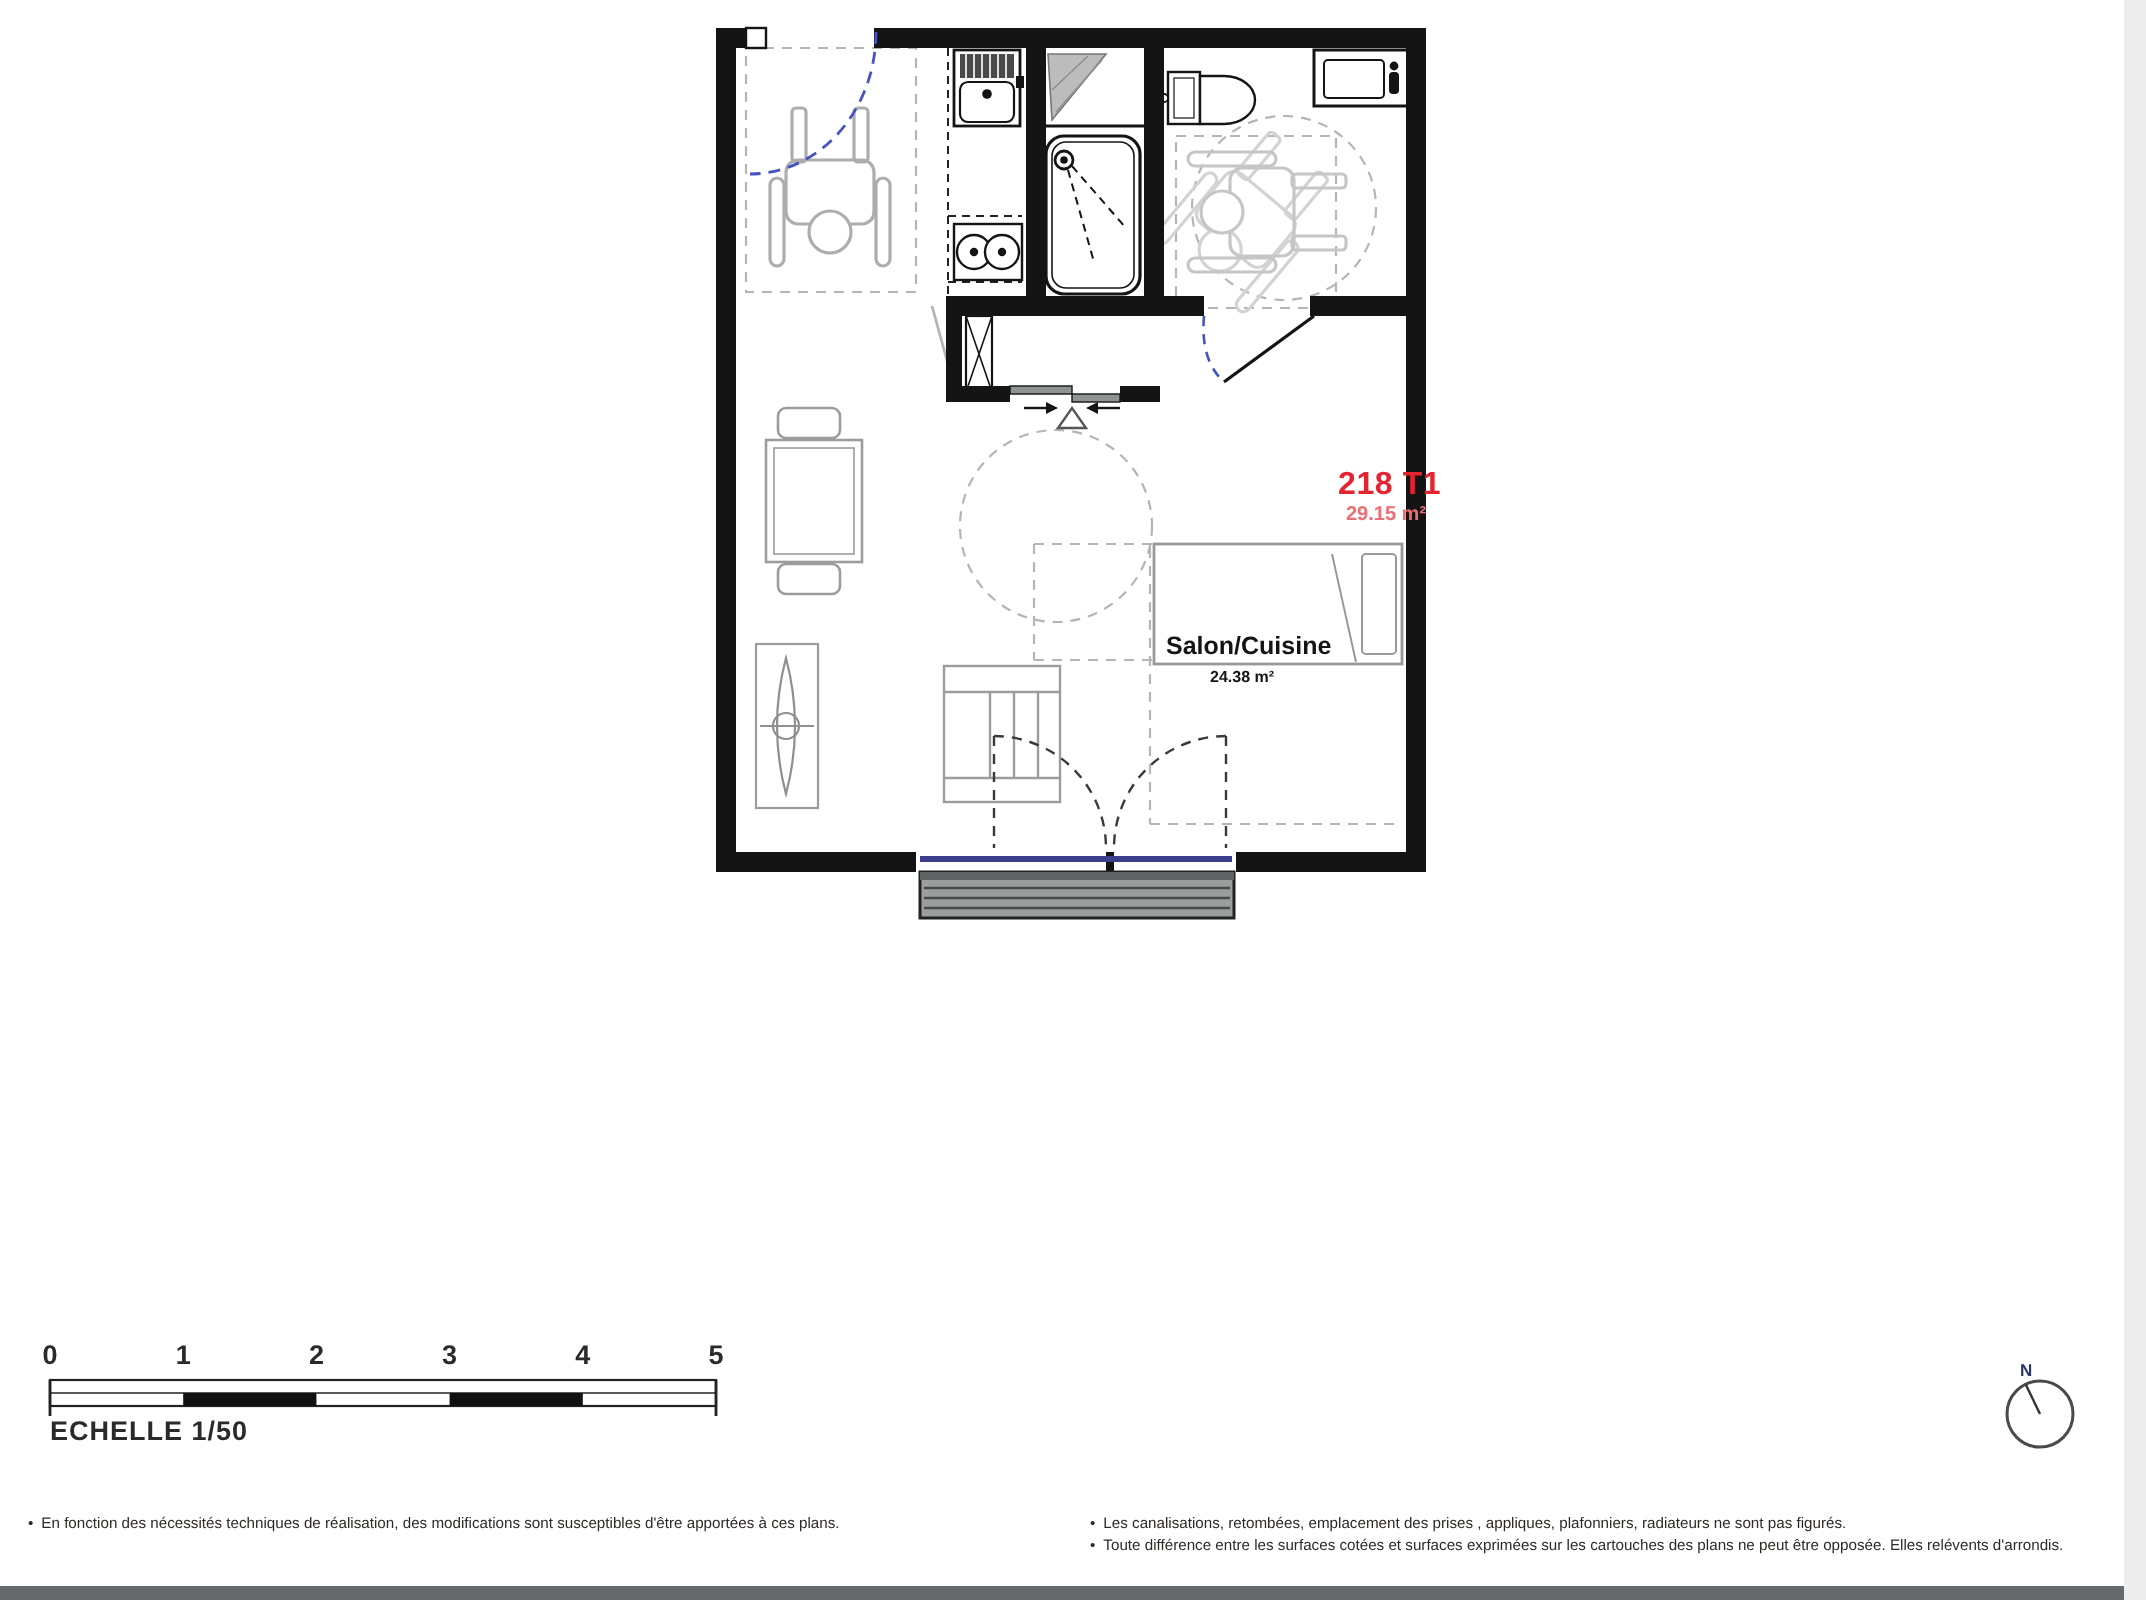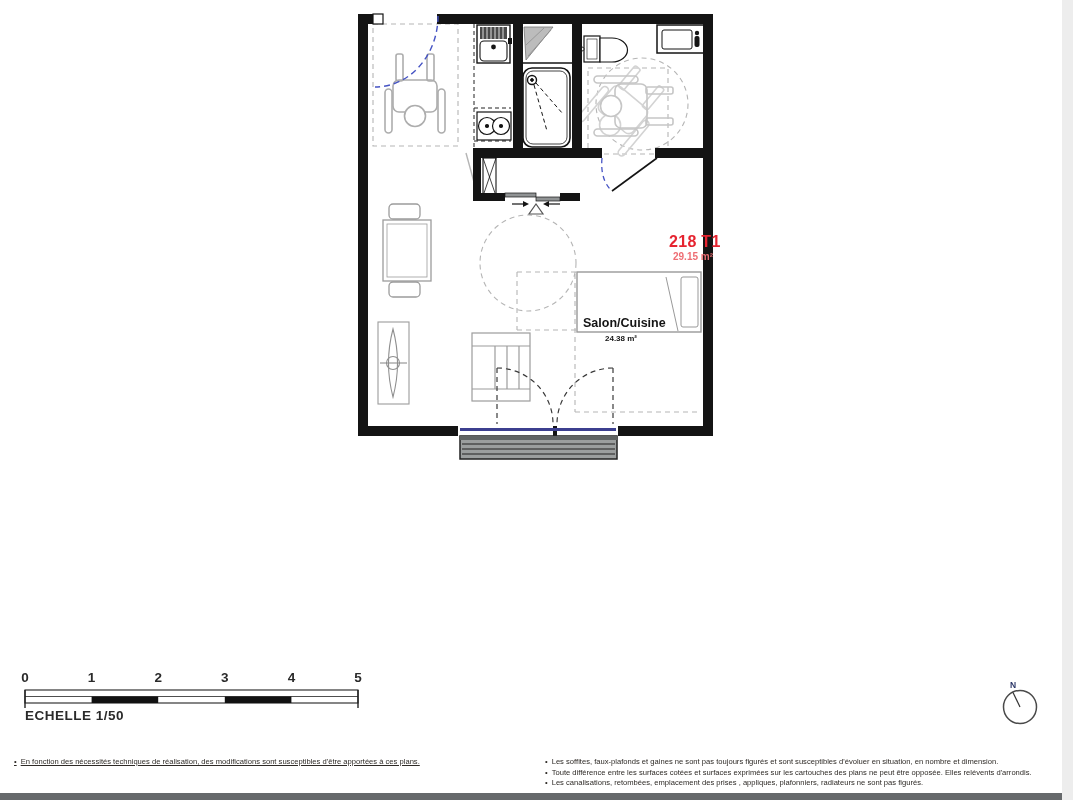--- a/index.html
+++ b/index.html
@@ -5,21 +5,21 @@
   html,body{margin:0;padding:0;}
   body{width:1073px;height:800px;position:relative;background:#ffffff;overflow:hidden;
        font-family:"Liberation Sans", sans-serif;}
   .abs{position:absolute;}
   #right-strip{left:1062px;top:0;width:11px;height:800px;background:#ededed;}
   #bottom-bar{left:0;top:793px;width:1062px;height:7px;background:#66696b;}
   #plan-svg{left:350px;top:5px;}
   #scalebar-svg{left:8px;top:662px;}
   #compass-svg{left:992px;top:678px;}
   .footer-col{top:757px;font-size:7.6px;line-height:10.6px;color:#2e2a26;}
-  #footer-left{left:14px;width:512px;text-decoration:underline;}
+  #footer-left{left:14px;width:512px;}
   #footer-right{left:545px;width:516px;}
   .fnote{display:flex;}
   .fnote::before{content:"•";margin-right:4px;flex:0 0 auto;}
   svg text{font-family:"Liberation Sans", sans-serif;}
 </style>
 </head>
 <body>
 
 <svg id="plan-svg" class="abs" width="375" height="460" viewBox="350 5 375 460">
   <defs>
@@ -223,24 +223,21 @@
   <text x="18" y="10" font-size="8.5" font-weight="700" fill="#2a3566">N</text>
 </svg>
 
 <div id="footer-left" class="abs footer-col">
   <div class="fnote">
       <span>En fonction des nécessités techniques de réalisation, des modifications sont susceptibles d'être apportées à ces plans.</span>
     </div>
 </div>
 <div id="footer-right" class="abs footer-col">
   <div class="fnote">
-      <span>Les soffites, faux-plafonds et gaines ne sont pas toujours figurés et sont susceptibles d'évoluer en situation, en nombre et dimension.</span>
+      <span>Les canalisations, retombées, emplacement des prises , appliques, plafonniers, radiateurs ne sont pas figurés.</span>
     </div>
   <div class="fnote">
       <span>Toute différence entre les surfaces cotées et surfaces exprimées sur les cartouches des plans ne peut être opposée. Elles relévents d'arrondis.</span>
     </div>
-  <div class="fnote">
-      <span>Les canalisations, retombées, emplacement des prises , appliques, plafonniers, radiateurs ne sont pas figurés.</span>
-    </div>
 </div>
 
 <div id="bottom-bar" class="abs"></div>
 <div id="right-strip" class="abs"></div>
 
 </body></html>

